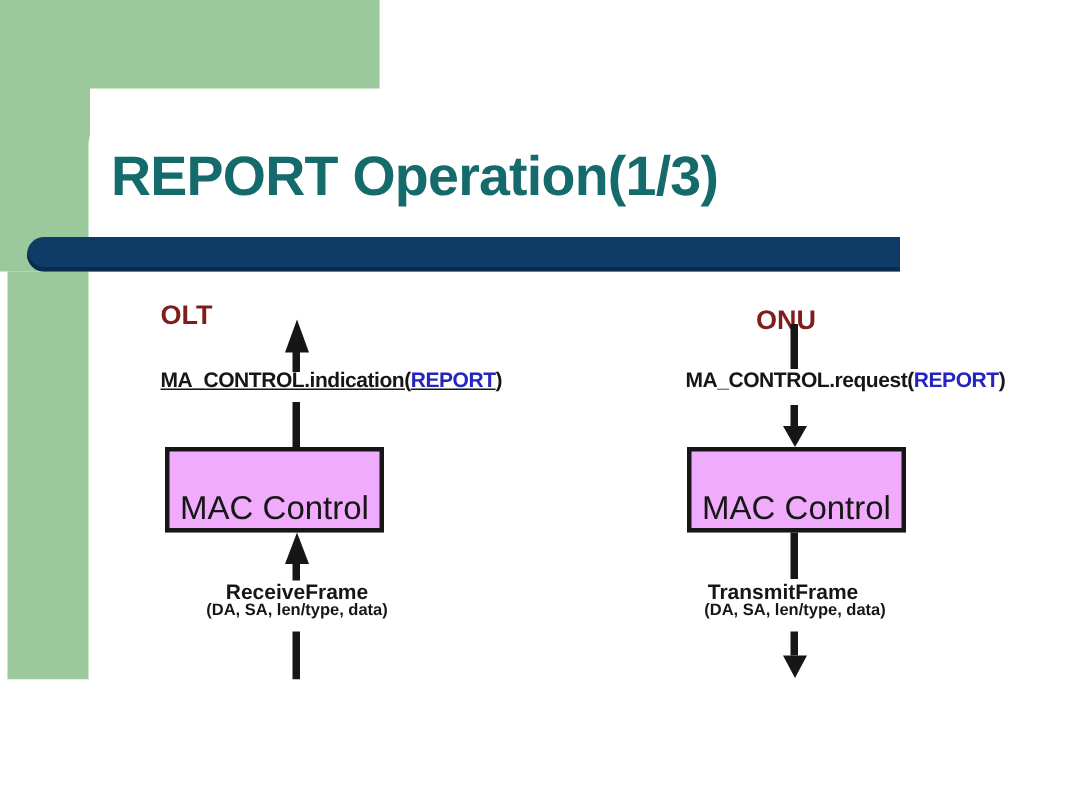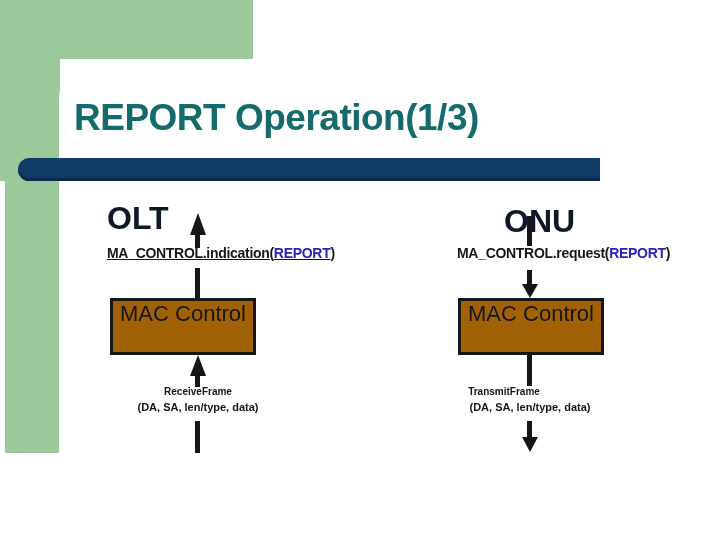--- a/index.html
+++ b/index.html
@@ -23,36 +23,36 @@
     color:#156a6b;white-space:nowrap;
   }
   
   .title-bar{
     position:absolute;left:18px;top:158px;width:582px;height:23px;
     background:#0f3c67;border-radius:12px 0 0 12px;
     box-shadow:inset 0 -3px 0 #0a2b4d;
   }
   
   .entity{
-    position:absolute;font-size:32px;font-weight:bold;color:#0f172a;white-space:nowrap;
+    position:absolute;font-size:18px;font-weight:bold;color:#7f1d1d;white-space:nowrap;
   }
   .primitive{
     position:absolute;font-size:14px;font-weight:bold;color:#161616;white-space:nowrap;
     letter-spacing:-0.3px;
   }
   .primitive .hl{color:#2424bf;}
   .macbox{
     position:absolute;width:146px;height:57px;box-sizing:border-box;
-    border:3px solid #161616;background:#a16207;
-    display:flex;align-items:flex-start;justify-content:center;
+    border:3px solid #161616;background:#f0abfc;
+    display:flex;align-items:flex-end;justify-content:center;
   }
   .macbox span{font-size:22px;color:#161616;white-space:nowrap;}
   .frame-label{
     position:absolute;width:200px;text-align:center;
-    font-size:10px;font-weight:bold;color:#161616;white-space:nowrap;
+    font-size:14px;font-weight:bold;color:#161616;white-space:nowrap;
   }
   .frame-params{
     position:absolute;width:220px;text-align:center;
     font-size:11px;font-weight:bold;color:#161616;white-space:nowrap;
   }
   .note{
     position:absolute;left:101px;top:470px;
     font-size:18px;color:#2b2ba6;white-space:nowrap;
   }
   
@@ -110,20 +110,20 @@
 
   <div class="vline" style="left:527px;top:270px;height:14px;"></div>
   <div class="arrow-down" style="left:522px;top:284px;border-top-width:14px;"></div>
 
   <div class="macbox" style="left:458px;top:298px;">
     <span>MAC Control</span>
   </div>
 
   <div class="vline" style="left:527px;top:355px;height:31px;"></div>
 
-  <div class="frame-label" style="left:404px;top:386px;">TransmitFrame</div>
+  <div class="frame-label" style="left:422px;top:386px;">TransmitFrame</div>
   <div class="frame-params" style="left:420px;top:401px;">(DA, SA, len/type, data)</div>
 
   <div class="vline" style="left:527px;top:421px;height:16px;"></div>
   <div class="arrow-down" style="left:522px;top:437px;"></div>
 
 
 </div>
 
 </body></html>

